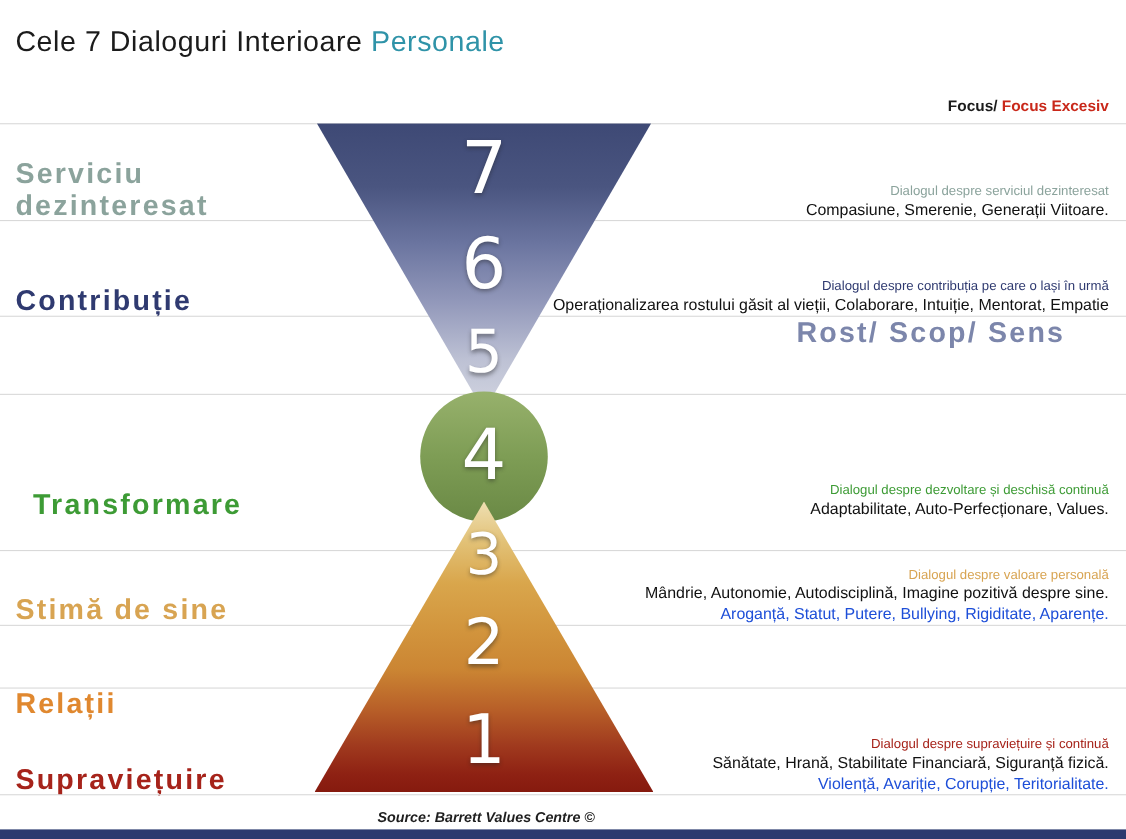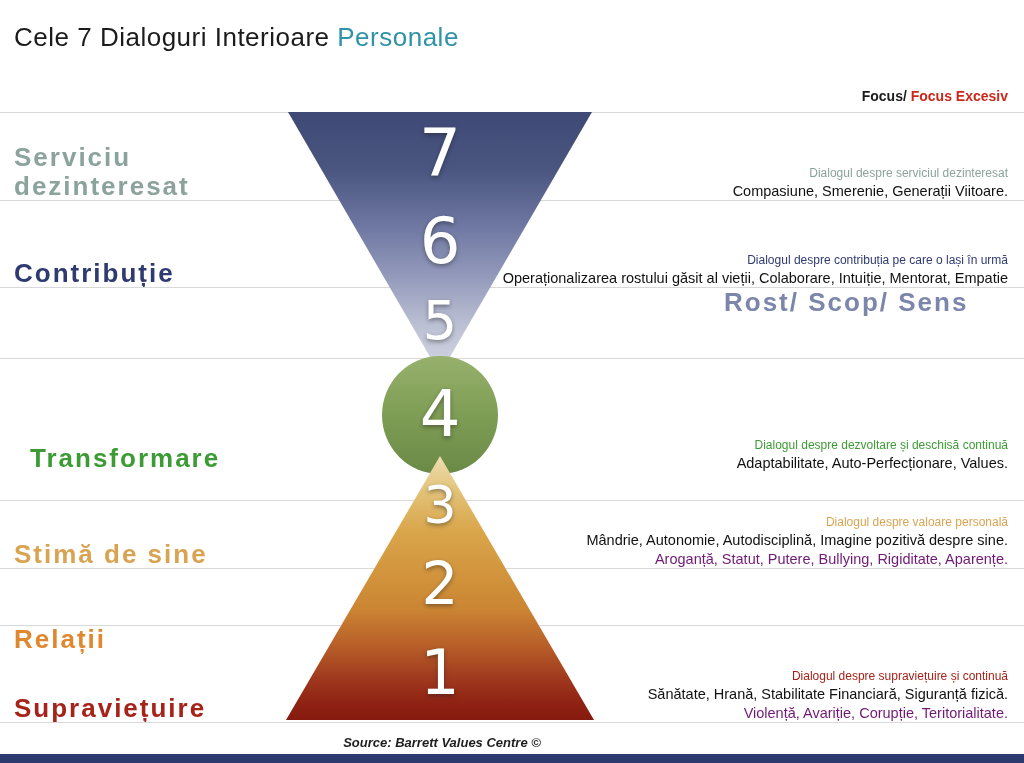--- a/index.html
+++ b/index.html
@@ -18,21 +18,21 @@
   .row-5{top:287px;height:71px;flex-direction:column;}
   .row-4{top:358px;height:114px;}
   .row-3{top:500px;height:68px;}
   .row-2{top:568px;height:85px;}
   .row-1{top:625px;height:97px;}
   .divider-bottom{position:absolute;top:722px;left:0;width:1024px;height:0;border-top:1px solid #d9d9d9;z-index:1;}
 
   .level-label{padding-left:14px;width:300px;font-weight:bold;font-size:26px;letter-spacing:2px;line-height:1.12;}
   .level-text{margin-left:auto;padding-right:16px;text-align:right;font-size:14.5px;line-height:1.32;max-width:560px;color:#111111;}
   .level-heading{font-weight:normal;font-size:12px;}
-  .level-shadow{color:#701a75;}
+  .level-shadow{color:#1d4ed8;}
 
   .c7{color:#8ba39c;}
   .c6{color:#2f3a70;}
   .c5{color:#7c86ab;}
   .c4{color:#3d9b35;margin-left:16px;}
   .c3{color:#d8a452;}
   .c2{color:#e0882f;}
   .c1{color:#a6231a;}
 
   .tri-top{position:absolute;left:288px;top:112px;width:304px;height:262px;z-index:2;

